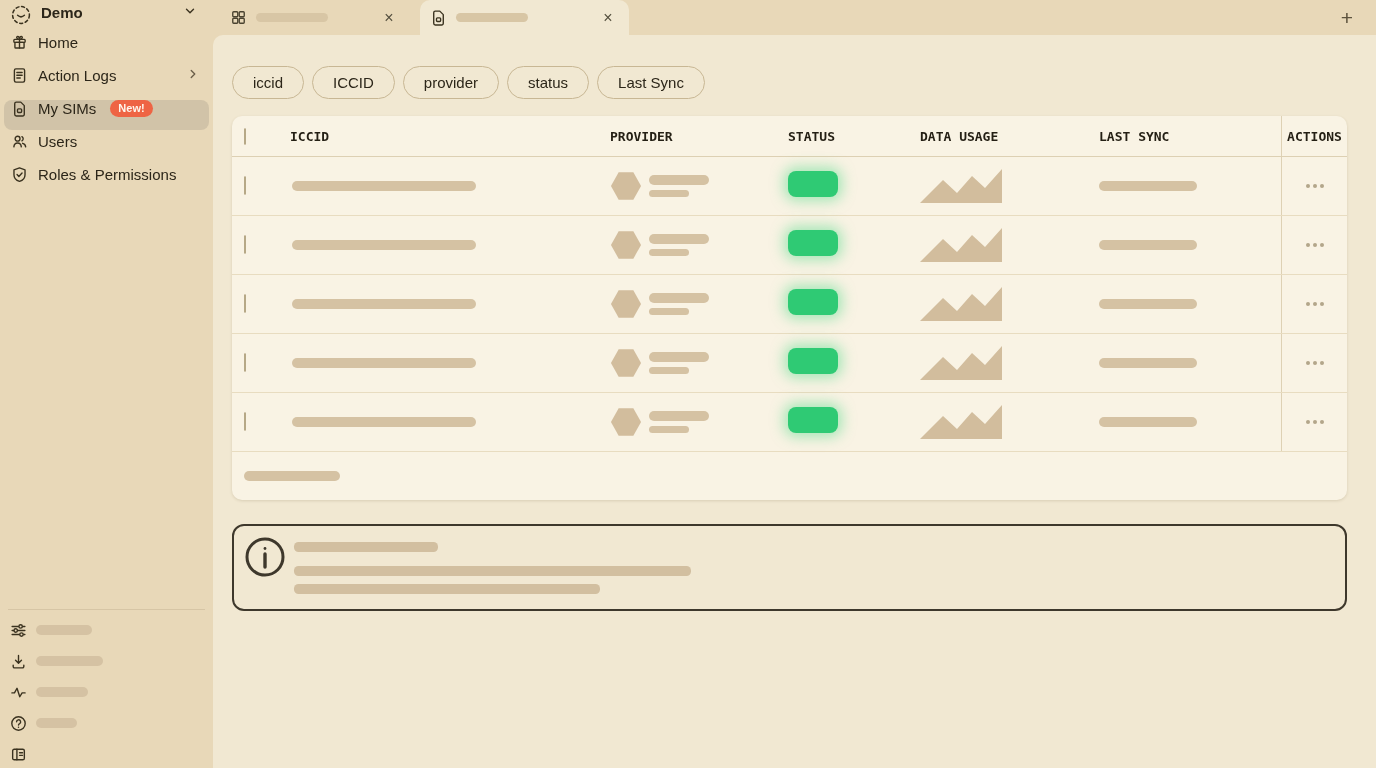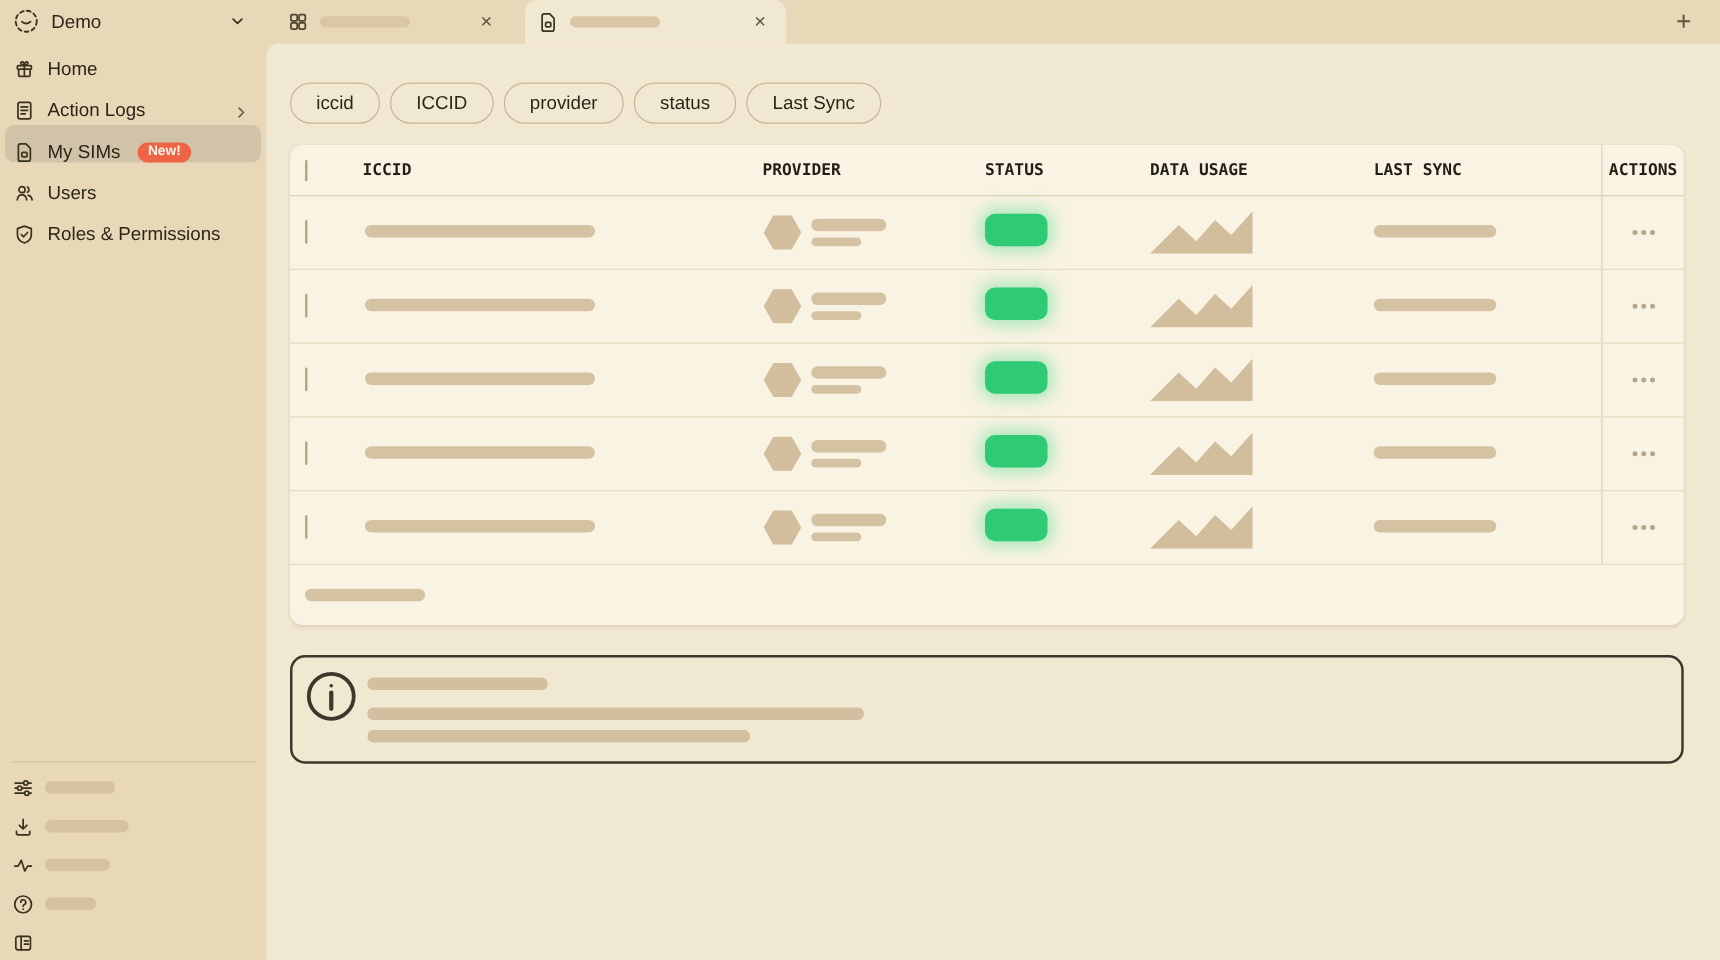--- a/index.html
+++ b/index.html
@@ -6,25 +6,25 @@
   html,body { margin:0; padding:0; }
   body {
     width:1376px; height:768px; overflow:hidden;
     background:#e8d8b8; color:#2c2619;
     font-family:"Liberation Sans", sans-serif;
   }
   .app { display:flex; width:1376px; height:768px; }
 
   
   .sidebar { flex:0 0 213px; position:relative; height:768px; }
-  .ws-header { display:flex; align-items:center; gap:9px; height:30px; padding:4px 16px 0 10px;
-               font-size:15px; font-weight:normal; cursor:pointer; }
+  .ws-header { display:flex; gap:9px; height:30px; padding:4px 16px 0 10px;
+               font-size:15px; font-weight:bold; cursor:pointer; }
   .ws-chevron { margin-left:auto; display:flex; color:#3a321f; }
   .side-nav { padding:4px 4px 0; }
-  .nav-item { display:flex; align-items:flex-end; gap:10px; height:30px; margin-bottom:3px;
+  .nav-item { display:flex; align-items:flex-start; gap:10px; height:30px; margin-bottom:3px;
               padding:0 9px 0 7px; border-radius:8px; font-size:15px; cursor:pointer; }
   .nav-item.selected { background:#d1c3a8; }
   .nav-icon { display:flex; flex:0 0 17px; justify-content:center; }
   .badge { background:#ee6444; color:#fff6ec; font-size:11px; font-weight:bold;
            padding:2.5px 8px 3px; border-radius:10px; margin-left:4px; line-height:1; }
   .nav-chevron { margin-left:auto; display:flex; color:#6b5f49; }
 
   .side-foot { position:absolute; left:0; right:0; bottom:6px; }
   .side-divider { height:1px; background:#d6c5a5; margin:0 8px 12px; }
   .foot-item { display:flex; align-items:center; gap:9px; height:16px; margin-bottom:15px; padding-left:10px; }

